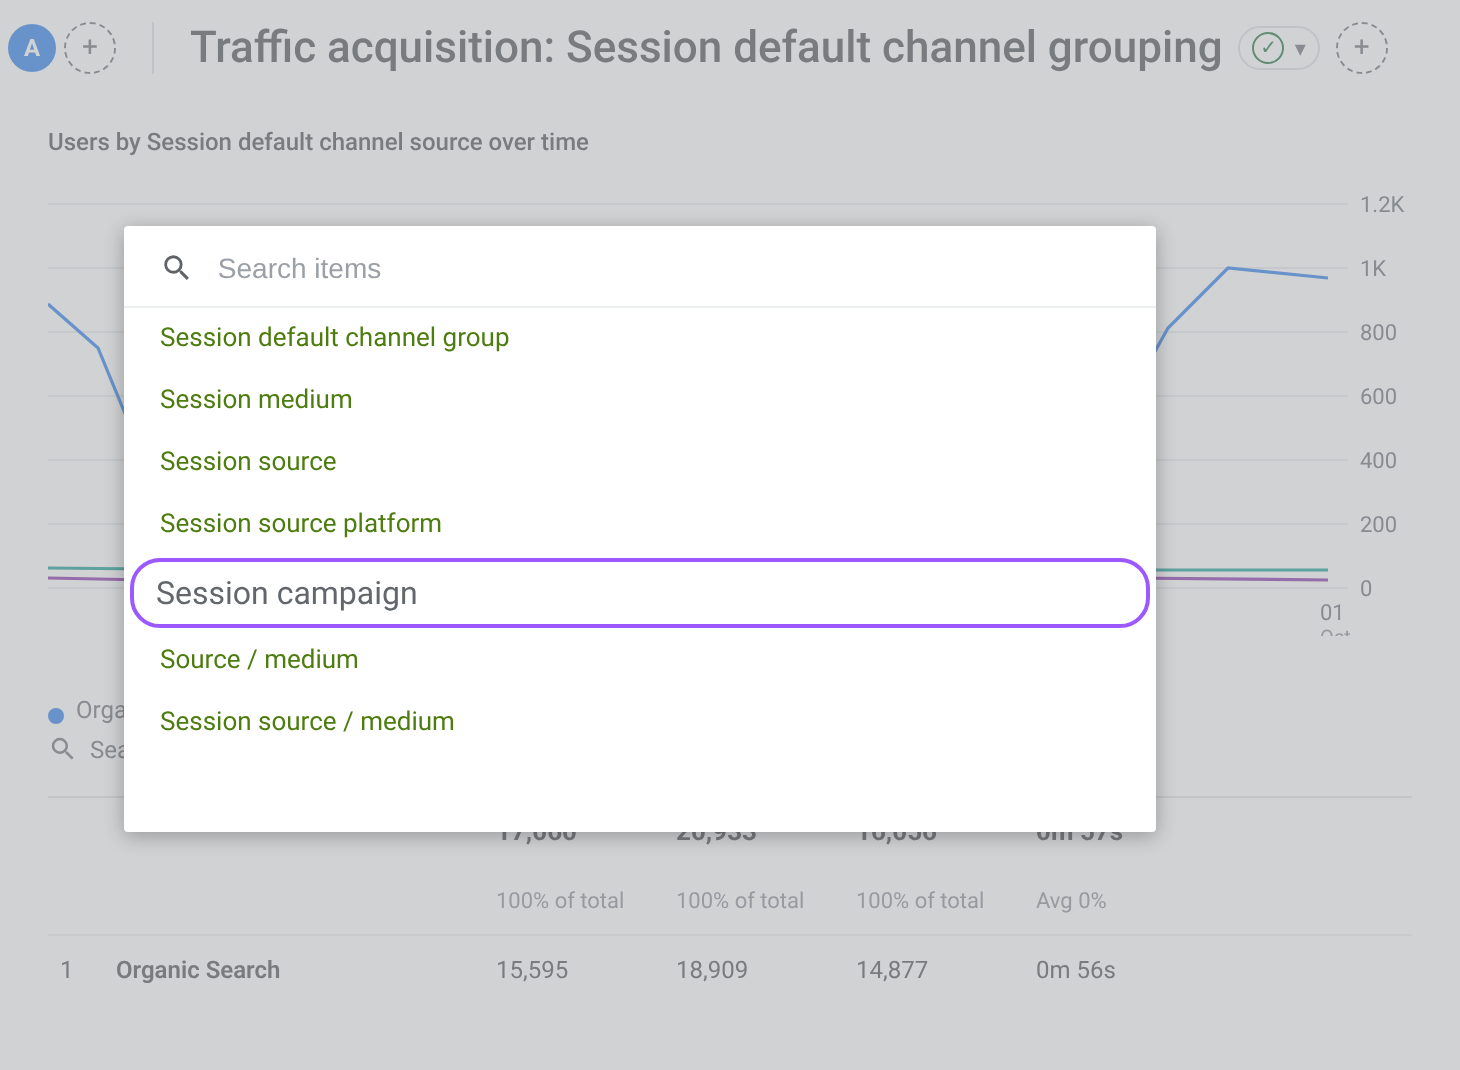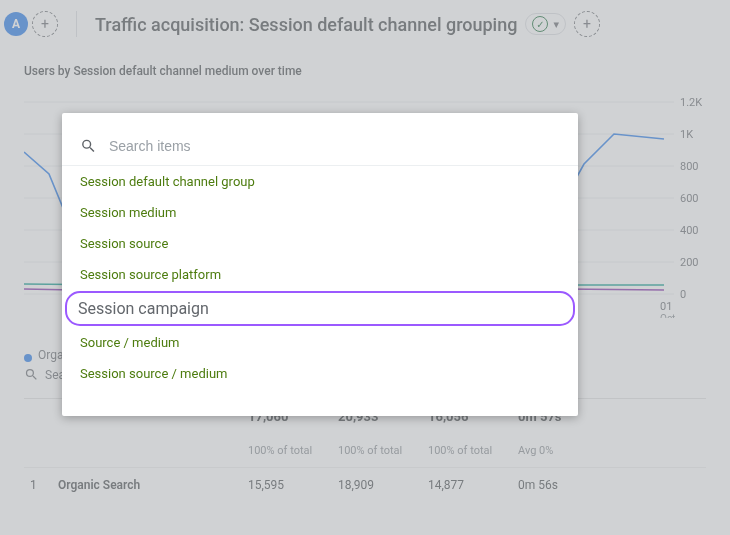--- a/index.html
+++ b/index.html
@@ -3,21 +3,21 @@
 <meta charset="utf-8">
 <style>
   * { box-sizing: border-box; margin: 0; padding: 0; }
   html, body { width: 730px; height: 535px; overflow: hidden; font-family: Roboto, Arial, sans-serif; background: #fff; position: relative; }
   .page { position: relative; width: 730px; height: 535px; background: #fff; }
   .overlay { position: absolute; inset: 0; background: rgba(170,173,177,0.55); pointer-events: none; }
   .header { position: absolute; top: 4px; left: 0; right: 0; height: 40px; display: flex; align-items: center; padding-left: 4px; }
   .av-circle { width: 24px; height: 24px; border-radius: 50%; background: #1a73e8; color: #fff; font-size: 12px; font-weight: 700; display: flex; align-items: center; justify-content: center; }
   .plus-circle { width: 26px; height: 26px; border-radius: 50%; border: 1px dashed #5f6368; display: flex; align-items: center; justify-content: center; color: #5f6368; font-size: 14px; margin-left: 4px; }
   .vdiv { width: 1px; height: 26px; background: #dadce0; margin: 0 18px; }
-  .title { font-size: 18px; color: #3c4043; font-weight: 500; }
+  .title { font-size: 22px; color: #3c4043; font-weight: 500; }
   .chip { display: inline-flex; align-items: center; border: 1px solid #dadce0; border-radius: 14px; padding: 2px 6px; margin-left: 8px; }
   .chip-check { width: 16px; height: 16px; border-radius: 50%; border: 1.5px solid #0d652d; display: flex; align-items: center; justify-content: center; color: #0d652d; font-size: 10px; }
   .chip-caret { margin-left: 5px; color: #5f6368; font-size: 11px; }
   .card-title { position: absolute; top: 64px; left: 24px; font-size: 12px; color: #3c4043; font-weight: 500; }
   .chart { position: absolute; top: 94px; left: 24px; width: 696px; height: 224px; }
   .chart svg { width: 100%; height: 100%; }
   .legend { position: absolute; top: 348px; left: 24px; display: flex; align-items: flex-end; font-size: 12px; color: #5f6368; }
   .legend-dot { width: 8px; height: 8px; border-radius: 50%; background: #1a73e8; margin-right: 6px; }
   .searchrow { position: absolute; top: 367px; left: 24px; display: flex; align-items: center; color: #5f6368; font-size: 12px; gap: 6px; }
   .searchrow svg { width: 15px; height:15px; }
@@ -26,21 +26,21 @@
   .thead div { color: #5f6368; text-align: right; padding: 6px 6px 14px; line-height: 1.25; }
   .thead div:nth-child(1), .thead div:nth-child(2) { text-align: left; }
   .totals div, .trow div { text-align: left; padding: 10px 6px; color: #3c4043; }
   .totals { display: grid; grid-template-columns: 28px 190px 90px 90px 90px 118px 30px; font-size: 12px; border-top: 1px solid #e0e0e0;}
   .totals .big { font-weight: 700; font-size: 13px; display:block; }
   .totals .sub { font-size: 11px; color: #80868b; display:block; margin-top:20px; }
   .trow div:nth-child(1), .trow div:nth-child(2) { text-align: left; }
   .trow div:nth-child(2) { font-weight: 600; }
   .trow { border-top: 1px solid #eee; }
   
-  .dropdown { position: absolute; top: 113px; left: 62px; width: 516px; height: 303px; background: #fff; box-shadow: 0 2px 10px rgba(0,0,0,.28); border-radius: 2px; z-index: 10; padding-top: 14px; }
+  .dropdown { position: absolute; top: 113px; left: 62px; width: 516px; height: 303px; background: #fff; box-shadow: 0 2px 10px rgba(0,0,0,.28); border-radius: 2px; z-index: 10; padding-top: 2px; }
   .dd-search { display: flex; align-items: center; padding: 10px 18px; border-bottom: 1px solid #eceff1; }
   .dd-search svg { width: 18px; height: 18px; fill:#5f6368; margin-right: 12px; }
   .dd-search input { border: 0; outline: none; font-size: 14px; color: #3c4043; width: 100%;}
   .dd-search input::placeholder { color: #9aa0a6; }
   .dd-item { font-size: 13px; color: #4d7c0f; padding: 8px 18px; cursor: pointer; }
   .dd-highlight { outline: 2px solid #9b59ff; outline-offset: -1px; font-size: 16px; color: #63676c; padding: 7px 12px 7px 12px; margin: 2px 4px; border-radius: 14px;}
 </style>
 </head>
 <body>
 
@@ -51,21 +51,21 @@
     <div class="plus-circle">+</div>
     <div class="vdiv"></div>
     <div class="title">Traffic acquisition: Session default channel grouping</div>
     <div class="chip">
       <span class="chip-check">✓</span>
       <span class="chip-caret">▾</span>
     </div>
     <div class="plus-circle" style="margin-left:8px">+</div>
   </div>
 
-  <div class="card-title">Users by Session default channel medium over time</div>
+  <div class="card-title">Users by Session default channel source over time</div>
   <div class="chart">
     <svg viewBox="0 0 696 224">
       <g stroke="#e8eaed" stroke-width="1">
         <line x1="0" y1="8" x2="650" y2="8"></line>
           <line x1="0" y1="40" x2="650" y2="40"></line>
         <line x1="0" y1="72" x2="650" y2="72"></line>
           <line x1="0" y1="104" x2="650" y2="104"></line>
         <line x1="0" y1="136" x2="650" y2="136"></line>
           <line x1="0" y1="168" x2="650" y2="168"></line>
         <line x1="0" y1="200" x2="650" y2="200"></line>

